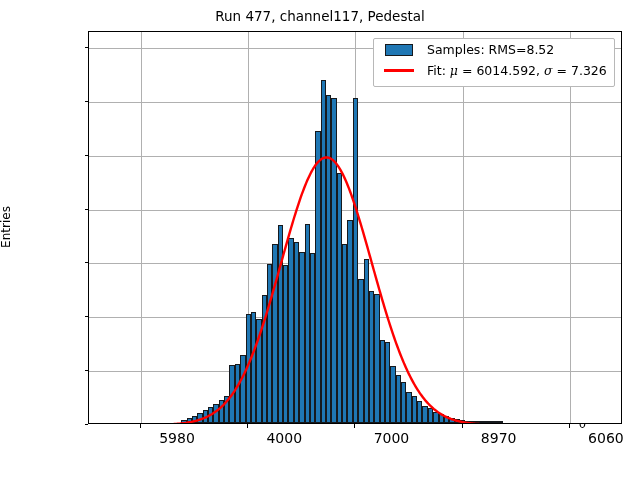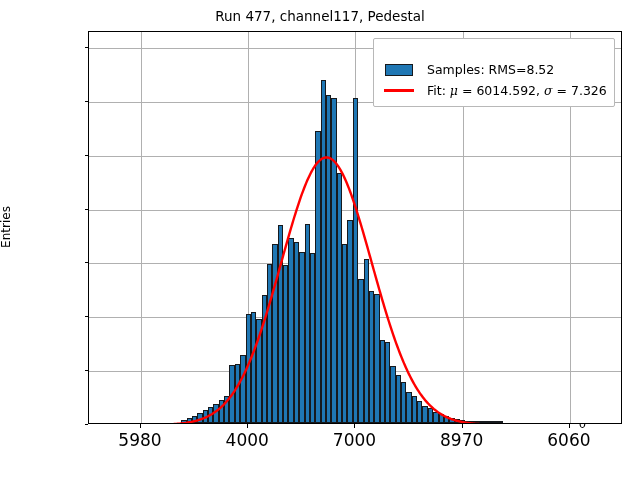--- a/index.html
+++ b/index.html
@@ -21,37 +21,37 @@
   .gridline-h,.gridline-v{position:absolute;background:#b0b0b0;}
   .gridline-h{left:0;width:100%;height:1px;}
   .gridline-v{top:0;height:100%;width:1px;}
   .bar{position:absolute;bottom:0;background:#1f77b4;border:1px solid #16191d;box-sizing:border-box;}
   #fit-svg{position:absolute;left:0;top:0;width:100%;height:100%;overflow:visible;}
   .ytick-label{
     position:absolute;right:0;text-align:right;font-size:11.5px;color:#000;
     transform:translateY(-50%);white-space:nowrap;
   }
   .xtick-label{
-    position:absolute;top:0;font-size:17px;color:#000;
-    transform:translateX(-50%);white-space:nowrap;
+    position:absolute;top:0;font-size:14px;color:#000;
+    transform:translateX(-50%);white-space:nowrap;margin-left:37px;
   }
   .ytick-mark{position:absolute;width:3.5px;height:1px;background:#000;}
   .xtick-mark{position:absolute;height:3.5px;width:1px;background:#000;}
   #ylabel{
     position:absolute;left:6px;top:227px;font-size:12px;color:#000;
     transform:translate(-50%,-50%) rotate(-90deg);white-space:nowrap;
   }
   #xlabel{
     position:absolute;left:0;top:452px;width:640px;text-align:center;
     font-size:12px;color:#000;
   }
   #legend{
     position:absolute;left:373px;top:38px;
     background:#fff;border:1px solid #b8b8b8;border-radius:2px;
-    padding:20px 7px 5px 6px;box-sizing:border-box;
+    padding:0 7px 5px 6px;box-sizing:border-box;
   }
   .legend-row{display:flex;align-items:center;height:21px;}
   .legend-swatch-box{width:38px;display:flex;justify-content:center;align-items:center;}
   .legend-patch{width:28px;height:12px;background:#1f77b4;border:1px solid #16191d;box-sizing:border-box;}
   .legend-line{width:30px;height:2.4px;background:#ff0000;}
   .legend-text{font-size:12.5px;color:#000;margin-left:9px;white-space:nowrap;}
   .legend-text i{font-family:"DejaVu Serif","Liberation Serif",serif;font-style:italic;}
 </style>
 </head>
 <body>

